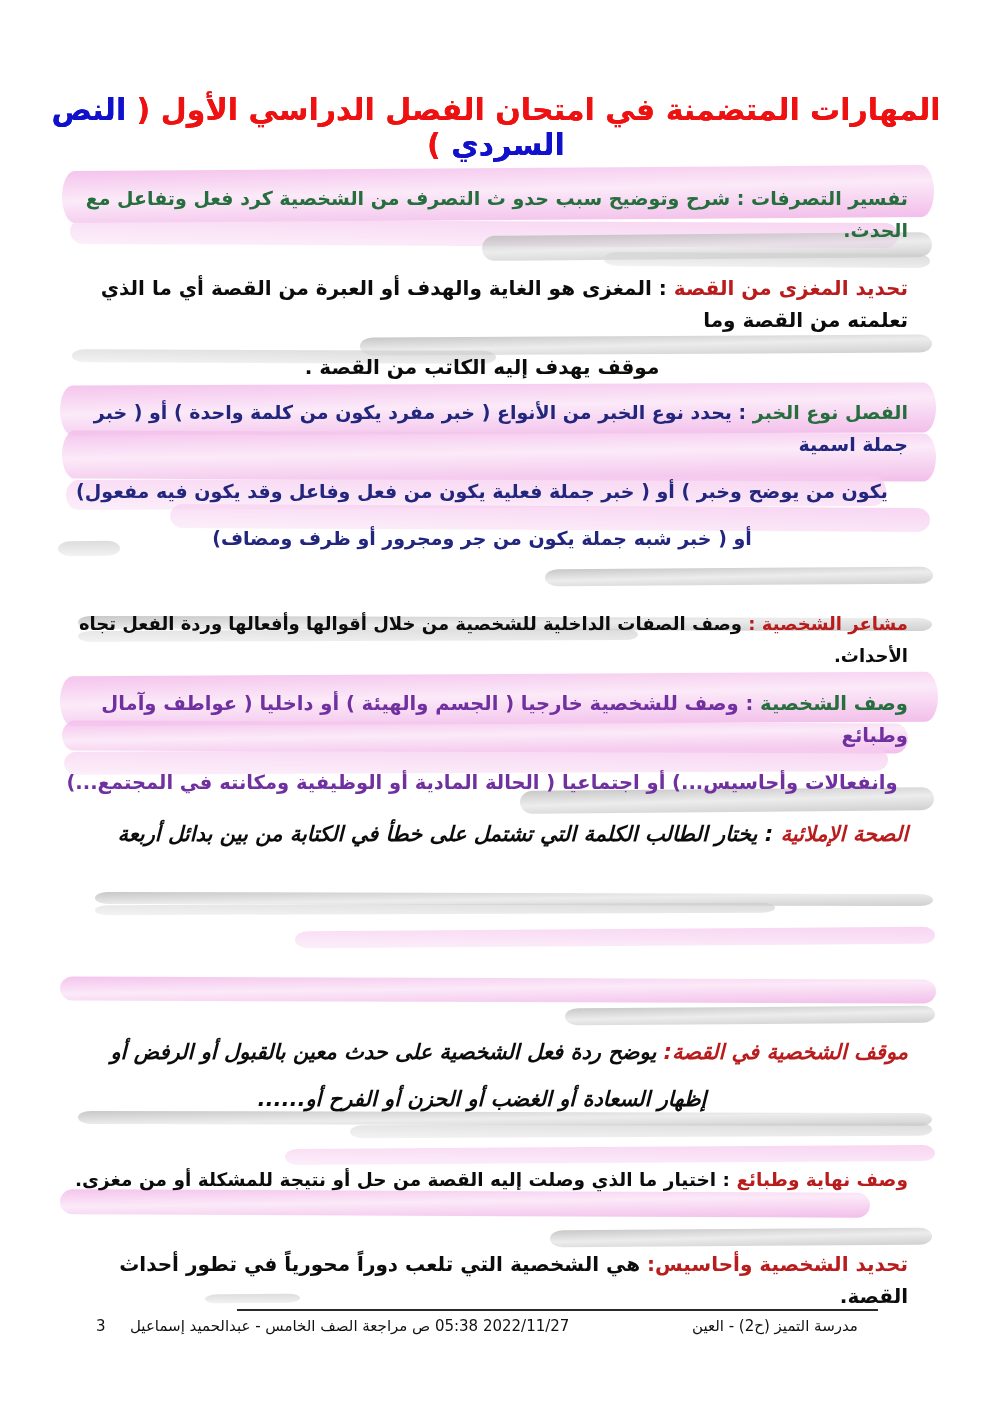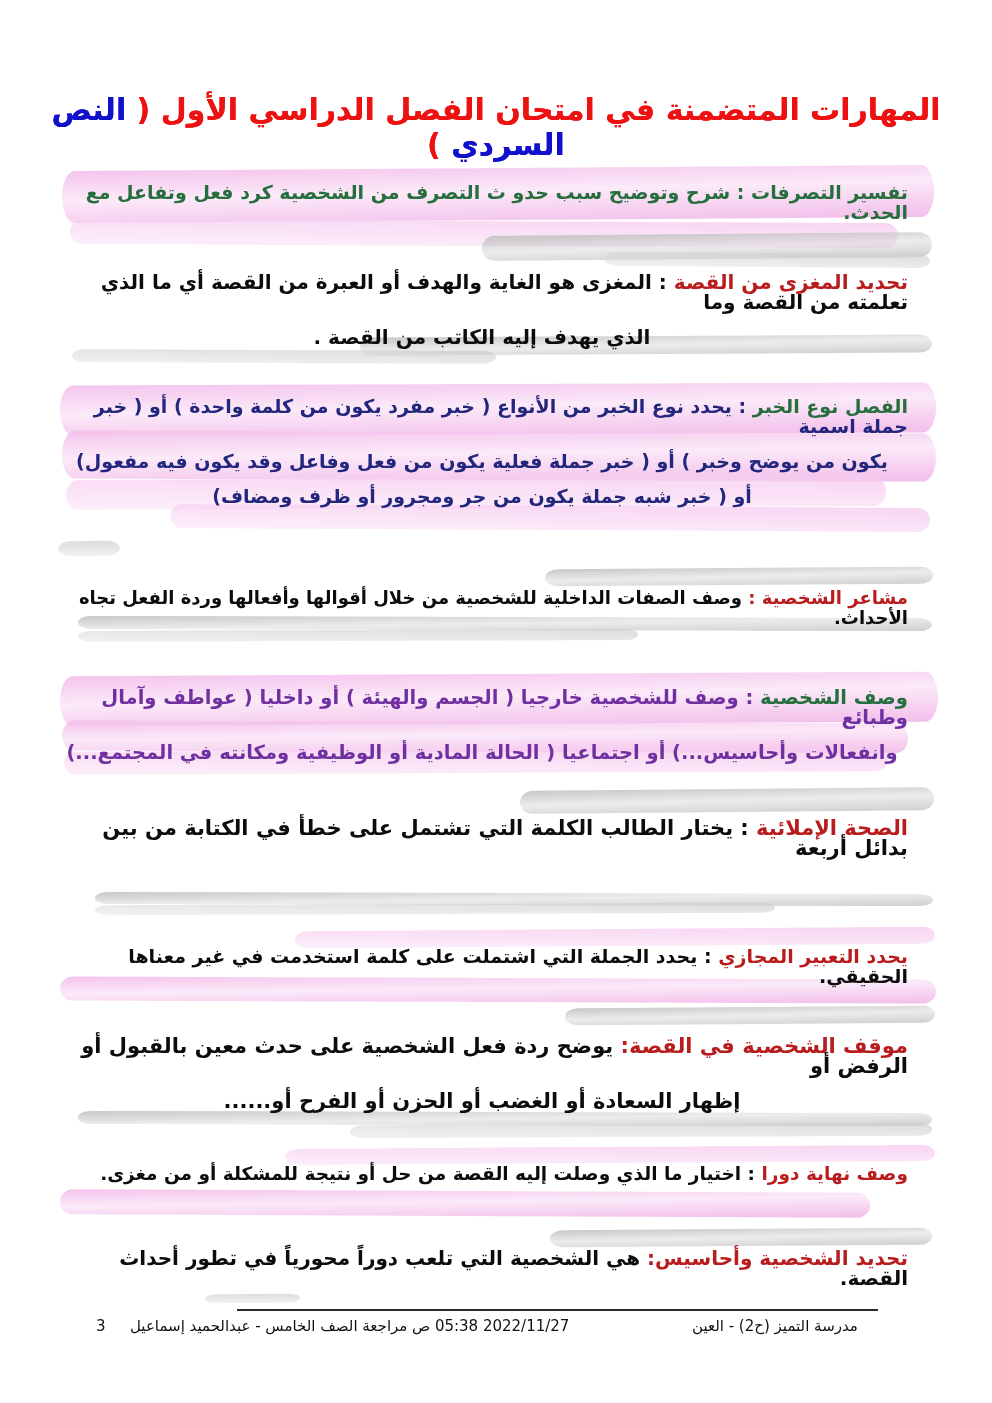--- a/index.html
+++ b/index.html
@@ -5,29 +5,29 @@
   html,body{margin:0;padding:0;background:#ffffff;}
   body{width:992px;height:1403px;position:relative;overflow:hidden;
        font-family:"DejaVu Sans","Liberation Sans",sans-serif;}
   .page{position:absolute;inset:0;direction:rtl;padding-left:27px;}
   
   .title{position:absolute;top:92px;left:0;right:0;text-align:center;
          font-size:30px;font-weight:bold;z-index:2;letter-spacing:0;}
   .t-red{color:#ee1111;text-shadow:0 0 .6px #ee1111;}
   .t-blue{color:#1111cc;text-shadow:0 0 .6px #1111cc;}
   .sec{position:absolute;right:84px;left:56px;z-index:2;font-weight:bold;}
-  .ln{line-height:20px;}
+  .ln{line-height:32px;}
   .ln.c{margin-top:15px;text-align:center;}
   .cg{color:#266e3e;}  
   .cb{color:#b91c1c;}  
   .ck{color:#0c0c0c;}  
   .cn{color:#23267d;}  
   .cp{color:#7030a0;}  
-  .fs18{font-size:18px;} .fs185{font-size:18.5px;} .fs19{font-size:19px;}
-  .fs195{font-size:19.5px;} .fs20{font-size:20px;} .fs21{font-size:21px;}
+  .fs18{font-size:18px;margin-top:20px;} .fs185{font-size:18.5px;} .fs19{font-size:19px;}
+  .fs195{font-size:19.5px;} .fs20{font-size:20px;} .fs21{font-size:21px;font-style:italic;}
   
   .hl{position:absolute;z-index:1;border-radius:14px/55%;}
   .hl.pink{background:linear-gradient(179deg,rgba(244,193,236,.95),rgba(248,216,243,.55) 45%,rgba(241,183,232,.9));}
   .hl.pink2{background:linear-gradient(181deg,rgba(246,203,239,.8),rgba(249,222,245,.5));}
   .hl.gray{background:linear-gradient(179deg,rgba(190,190,190,.85),rgba(218,218,218,.5) 50%,rgba(196,196,196,.8));}
   .hl.gray2{background:linear-gradient(181deg,rgba(205,205,205,.7),rgba(228,228,228,.45));}
   
   .f-rule{position:absolute;top:1309px;left:237px;width:641px;border-top:2px solid #2a2a2a;z-index:2;}
   .f-item{position:absolute;top:1317px;font-size:15px;color:#111;z-index:2;white-space:nowrap;}
 </style>
@@ -69,21 +69,21 @@
   <header class="title">
     <span class="t-red">المهارات المتضمنة في امتحان الفصل الدراسي الأول</span><span class="t-red"> ( </span><span class="t-blue">النص السردي</span><span class="t-red"> ) </span>
   </header>
 
   <section class="sec fs19" style="top:182px">
     <div class="ln"><span class="cg">تفسير التصرفات</span><span class="cg">  :  </span><span class="cg">شرح وتوضيح سبب حدو ث التصرف من الشخصية كرد فعل وتفاعل مع الحدث.</span></div>
   </section>
 
   <section class="sec fs20" style="top:272px">
     <div class="ln"><span class="cb">تحديد المغزى من القصة</span><span class="ck"> : </span><span class="ck">المغزى هو الغاية والهدف  أو العبرة من القصة أي ما الذي تعلمته من القصة وما</span></div>
-    <div class="ln c ck">الذي يهدف إليه الكاتب من القصة .</div>
+    <div class="ln c ck">موقف يهدف إليه الكاتب من القصة .</div>
   </section>
 
   <section class="sec fs19" style="top:396px">
     <div class="ln"><span class="cg">الفصل نوع الخبر</span><span class="cn">  :  </span><span class="cn">يحدد نوع الخبر من الأنواع  ( خبر مفرد يكون من كلمة واحدة ) أو ( خبر جملة اسمية</span></div>
     <div class="ln c cn">يكون من يوضح وخبر )  أو ( خبر جملة فعلية يكون من فعل وفاعل وقد يكون فيه مفعول)</div>
     <div class="ln c cn">أو ( خبر شبه جملة يكون من جر ومجرور أو ظرف ومضاف)</div>
   </section>
 
   <section class="sec fs18" style="top:588px">
     <div class="ln"><span class="cb">مشاعر الشخصية</span><span class="cb"> : </span><span class="ck">وصف الصفات الداخلية للشخصية من خلال أقوالها وأفعالها وردة الفعل تجاه الأحداث.</span></div>
@@ -91,31 +91,28 @@
 
   <section class="sec fs195" style="top:688px">
     <div class="ln"><span class="cg">وصف الشخصية</span><span class="cp">  : </span><span class="cp">وصف للشخصية خارجيا ( الجسم والهيئة ) أو داخليا ( عواطف وآمال وطبائع</span></div>
     <div class="ln c cp">وانفعالات وأحاسيس...) أو اجتماعيا ( الحالة المادية أو الوظيفية ومكانته في المجتمع...)</div>
   </section>
 
   <section class="sec fs21" style="top:818px">
     <div class="ln"><span class="cb">الصحة الإملائية</span><span class="ck">  : </span><span class="ck">يختار الطالب الكلمة التي تشتمل على خطأ في الكتابة من بين بدائل أربعة</span></div>
   </section>
 
-  <section class="sec fs19" style="top:946px">
-    <div class="ln"><span class="cb">يحدد التعبير المجازي</span><span class="ck">   :  </span><span class="ck">يحدد الجملة التي اشتملت على كلمة استخدمت في غير معناها الحقيقي.</span></div>
-  </section>
 
   <section class="sec fs21" style="top:1036px">
     <div class="ln"><span class="cb">موقف الشخصية في القصة</span><span class="cb">: </span><span class="ck">يوضح ردة فعل الشخصية على حدث معين بالقبول أو الرفض أو</span></div>
     <div class="ln c ck">إظهار السعادة أو الغضب أو الحزن أو الفرح أو......</div>
   </section>
 
   <section class="sec fs185" style="top:1164px">
-    <div class="ln"><span class="cb">وصف نهاية دورا</span><span class="ck"> : </span><span class="ck">اختيار ما الذي وصلت إليه القصة من حل أو نتيجة للمشكلة أو من مغزى.</span></div>
+    <div class="ln"><span class="cb">وصف نهاية وطبائع</span><span class="ck"> : </span><span class="ck">اختيار ما الذي وصلت إليه القصة من حل أو نتيجة للمشكلة أو من مغزى.</span></div>
   </section>
 
   <section class="sec fs20" style="top:1248px">
     <div class="ln"><span class="cb">تحديد الشخصية وأحاسيس</span><span class="cb">: </span><span class="ck">هي الشخصية التي تلعب دوراً محورياً في تطور أحداث القصة.</span></div>
   </section>
 
   <div class="f-rule"></div>
   <span class="f-item" style="left:96px">3</span>
   <span class="f-item" style="left:130px">مراجعة الصف الخامس - عبدالحميد إسماعيل</span>
   <span class="f-item" style="left:412px">2022/11/27 05:38 ص</span>

